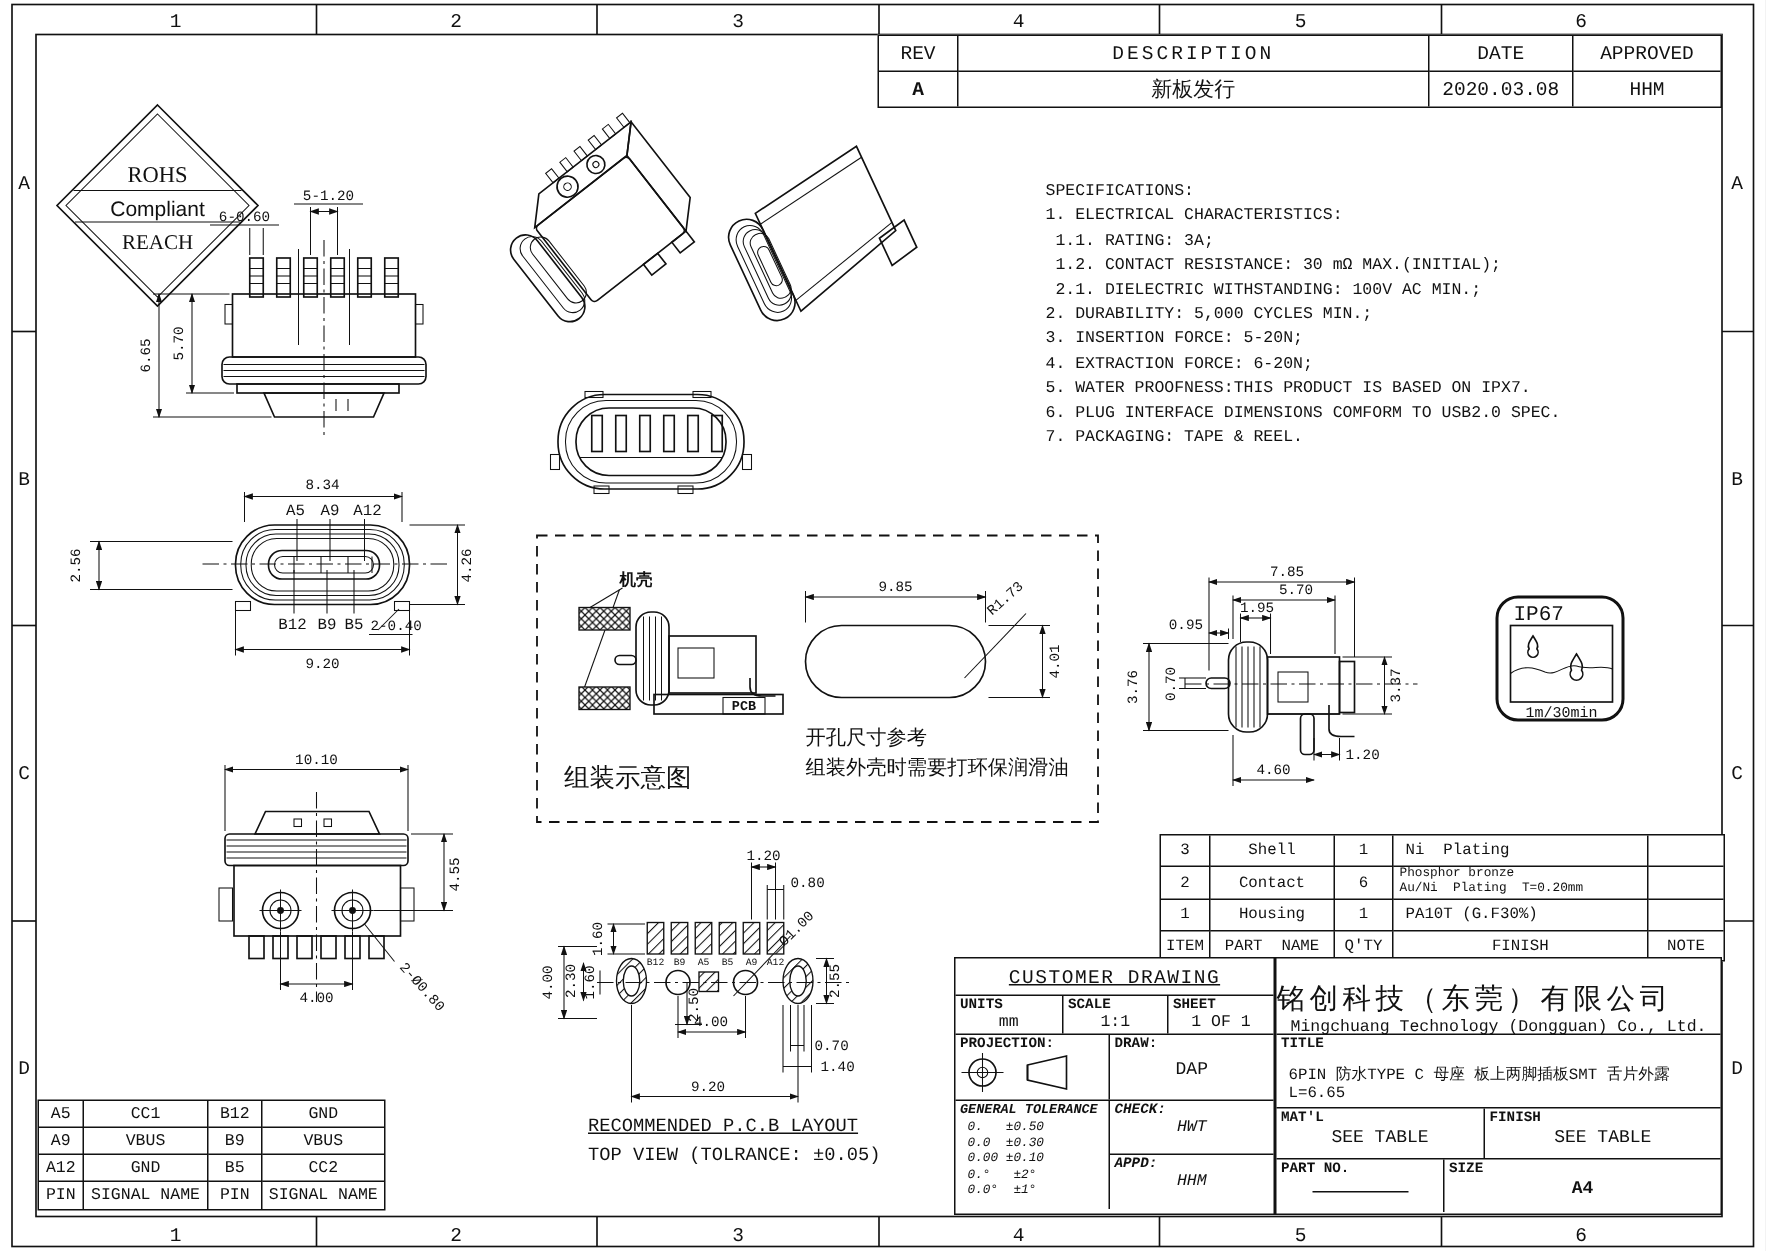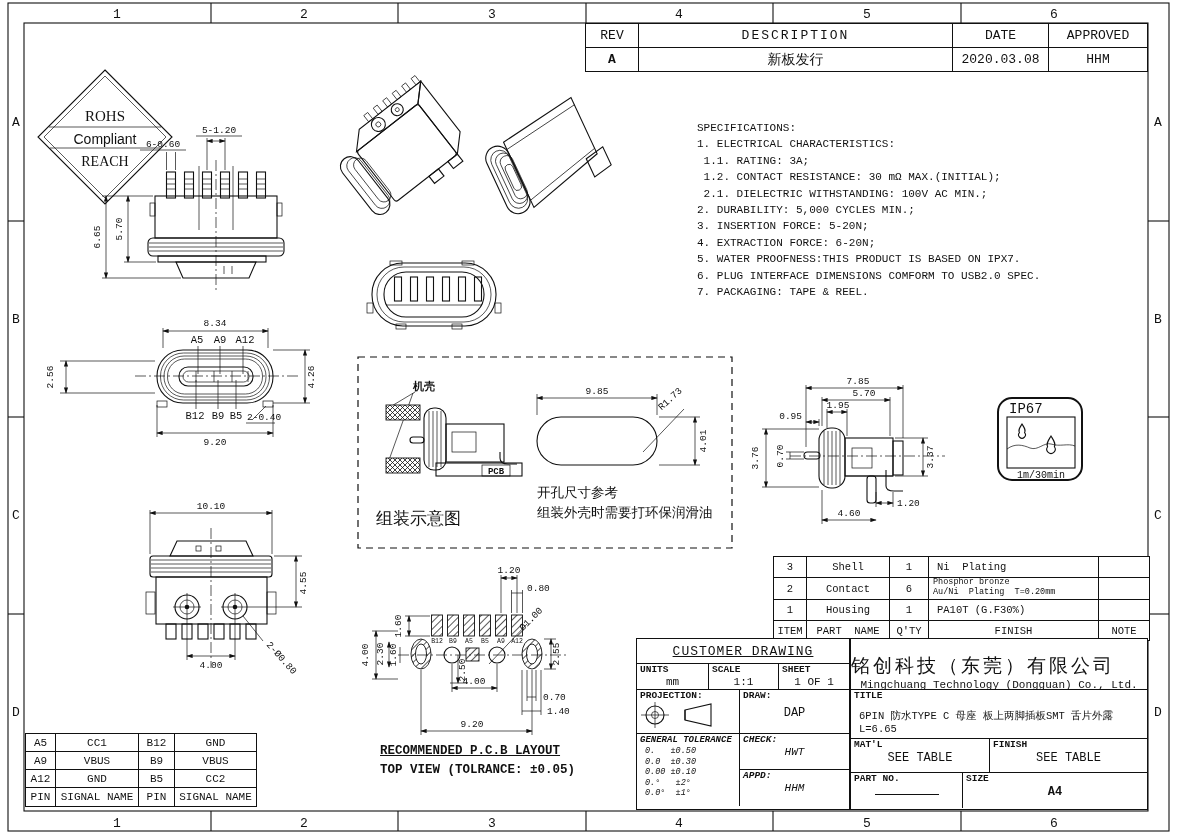--- a/index.html
+++ b/index.html
@@ -497,21 +497,21 @@
   <div>6. PLUG INTERFACE DIMENSIONS COMFORM TO USB2.0 SPEC.</div>
   <div>7. PACKAGING: TAPE &amp; REEL.</div>
 </div>
 
 <div class="abs" style="position:absolute;left:376px;top:507px;font-size:17px;font-weight:normal;">组装示意图</div>
 <div style="position:absolute;left:537px;top:484px;font-size:13.5px;line-height:20px;">
   <div>开孔尺寸参考</div>
   <div>组装外壳时需要打环保润滑油</div>
 </div>
 
-<div style="position:absolute;left:380px;top:742px;font-size:12.5px;line-height:19px;font-weight:bold;">
+<div style="position:absolute;left:392px;top:742px;font-size:12.5px;line-height:19px;">
   <div style="text-decoration:underline;">RECOMMENDED P.C.B LAYOUT</div>
   <div>TOP VIEW (TOLRANCE: ±0.05)</div>
 </div>
 
 <div class="tbl" style="left:773px;top:556px;width:377px;height:85px;grid-template-columns:33px 83px 39px 170px auto;grid-template-rows:21px 22px 21px auto;font-size:10.5px;">
   <div class="cell br bb">3</div>
   <div class="cell br bb">Shell</div>
   <div class="cell br bb">1</div>
   <div class="cell br bb pre" style="justify-content:flex-start;padding-left:8px;">Ni  Plating</div>
   <div class="cell bb"></div>

